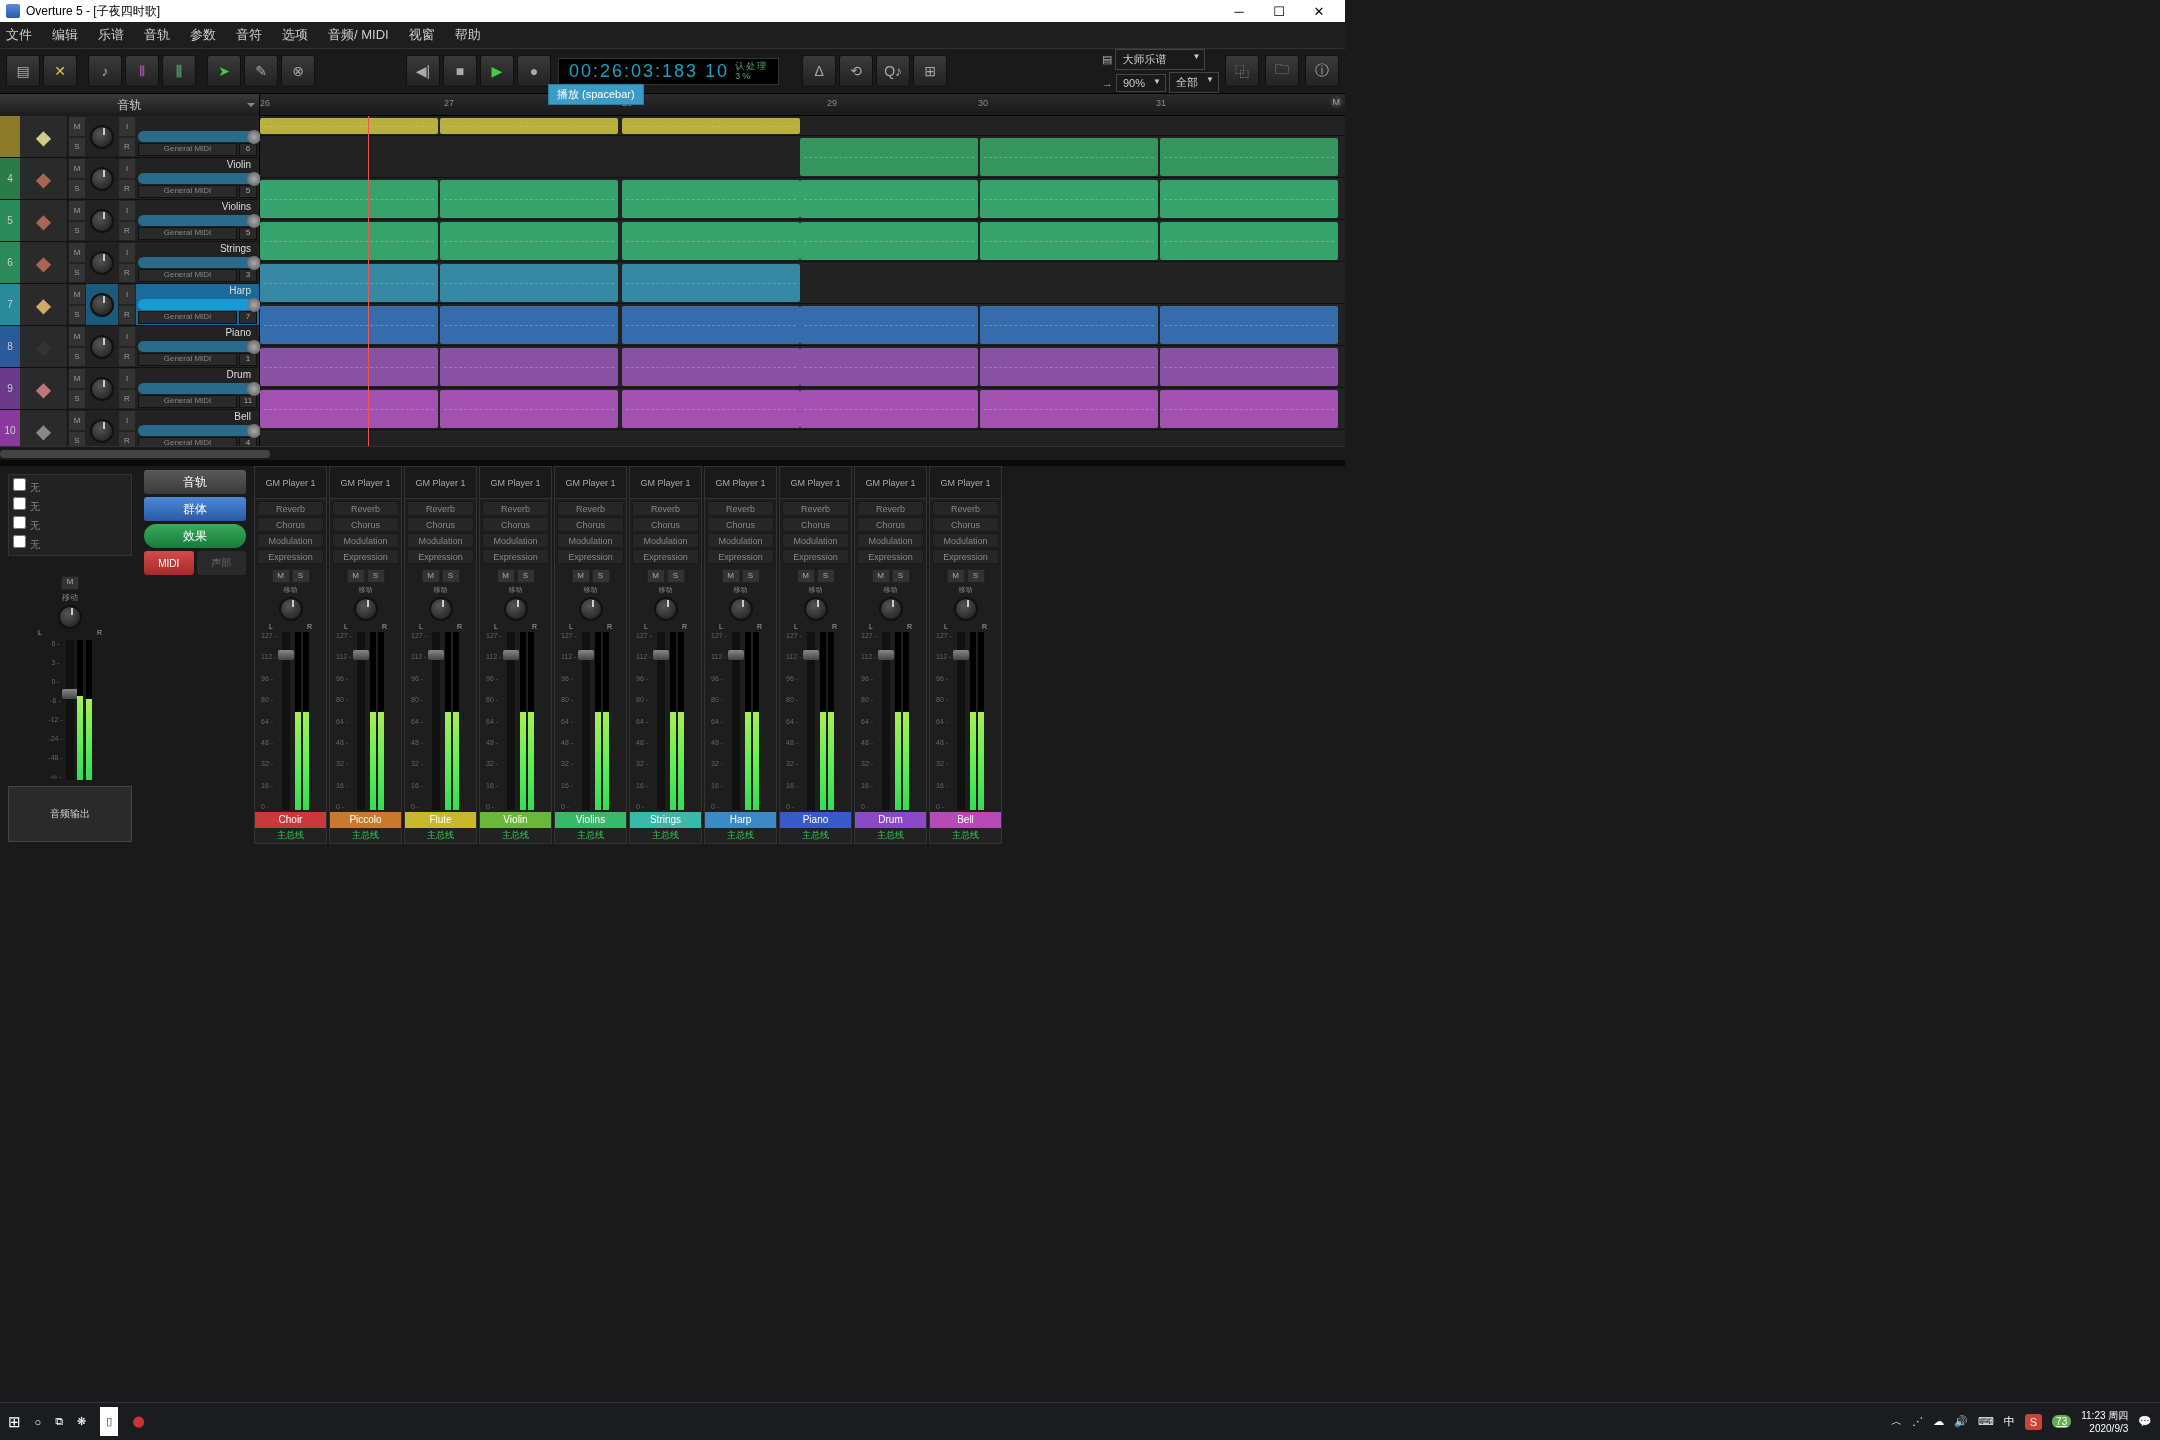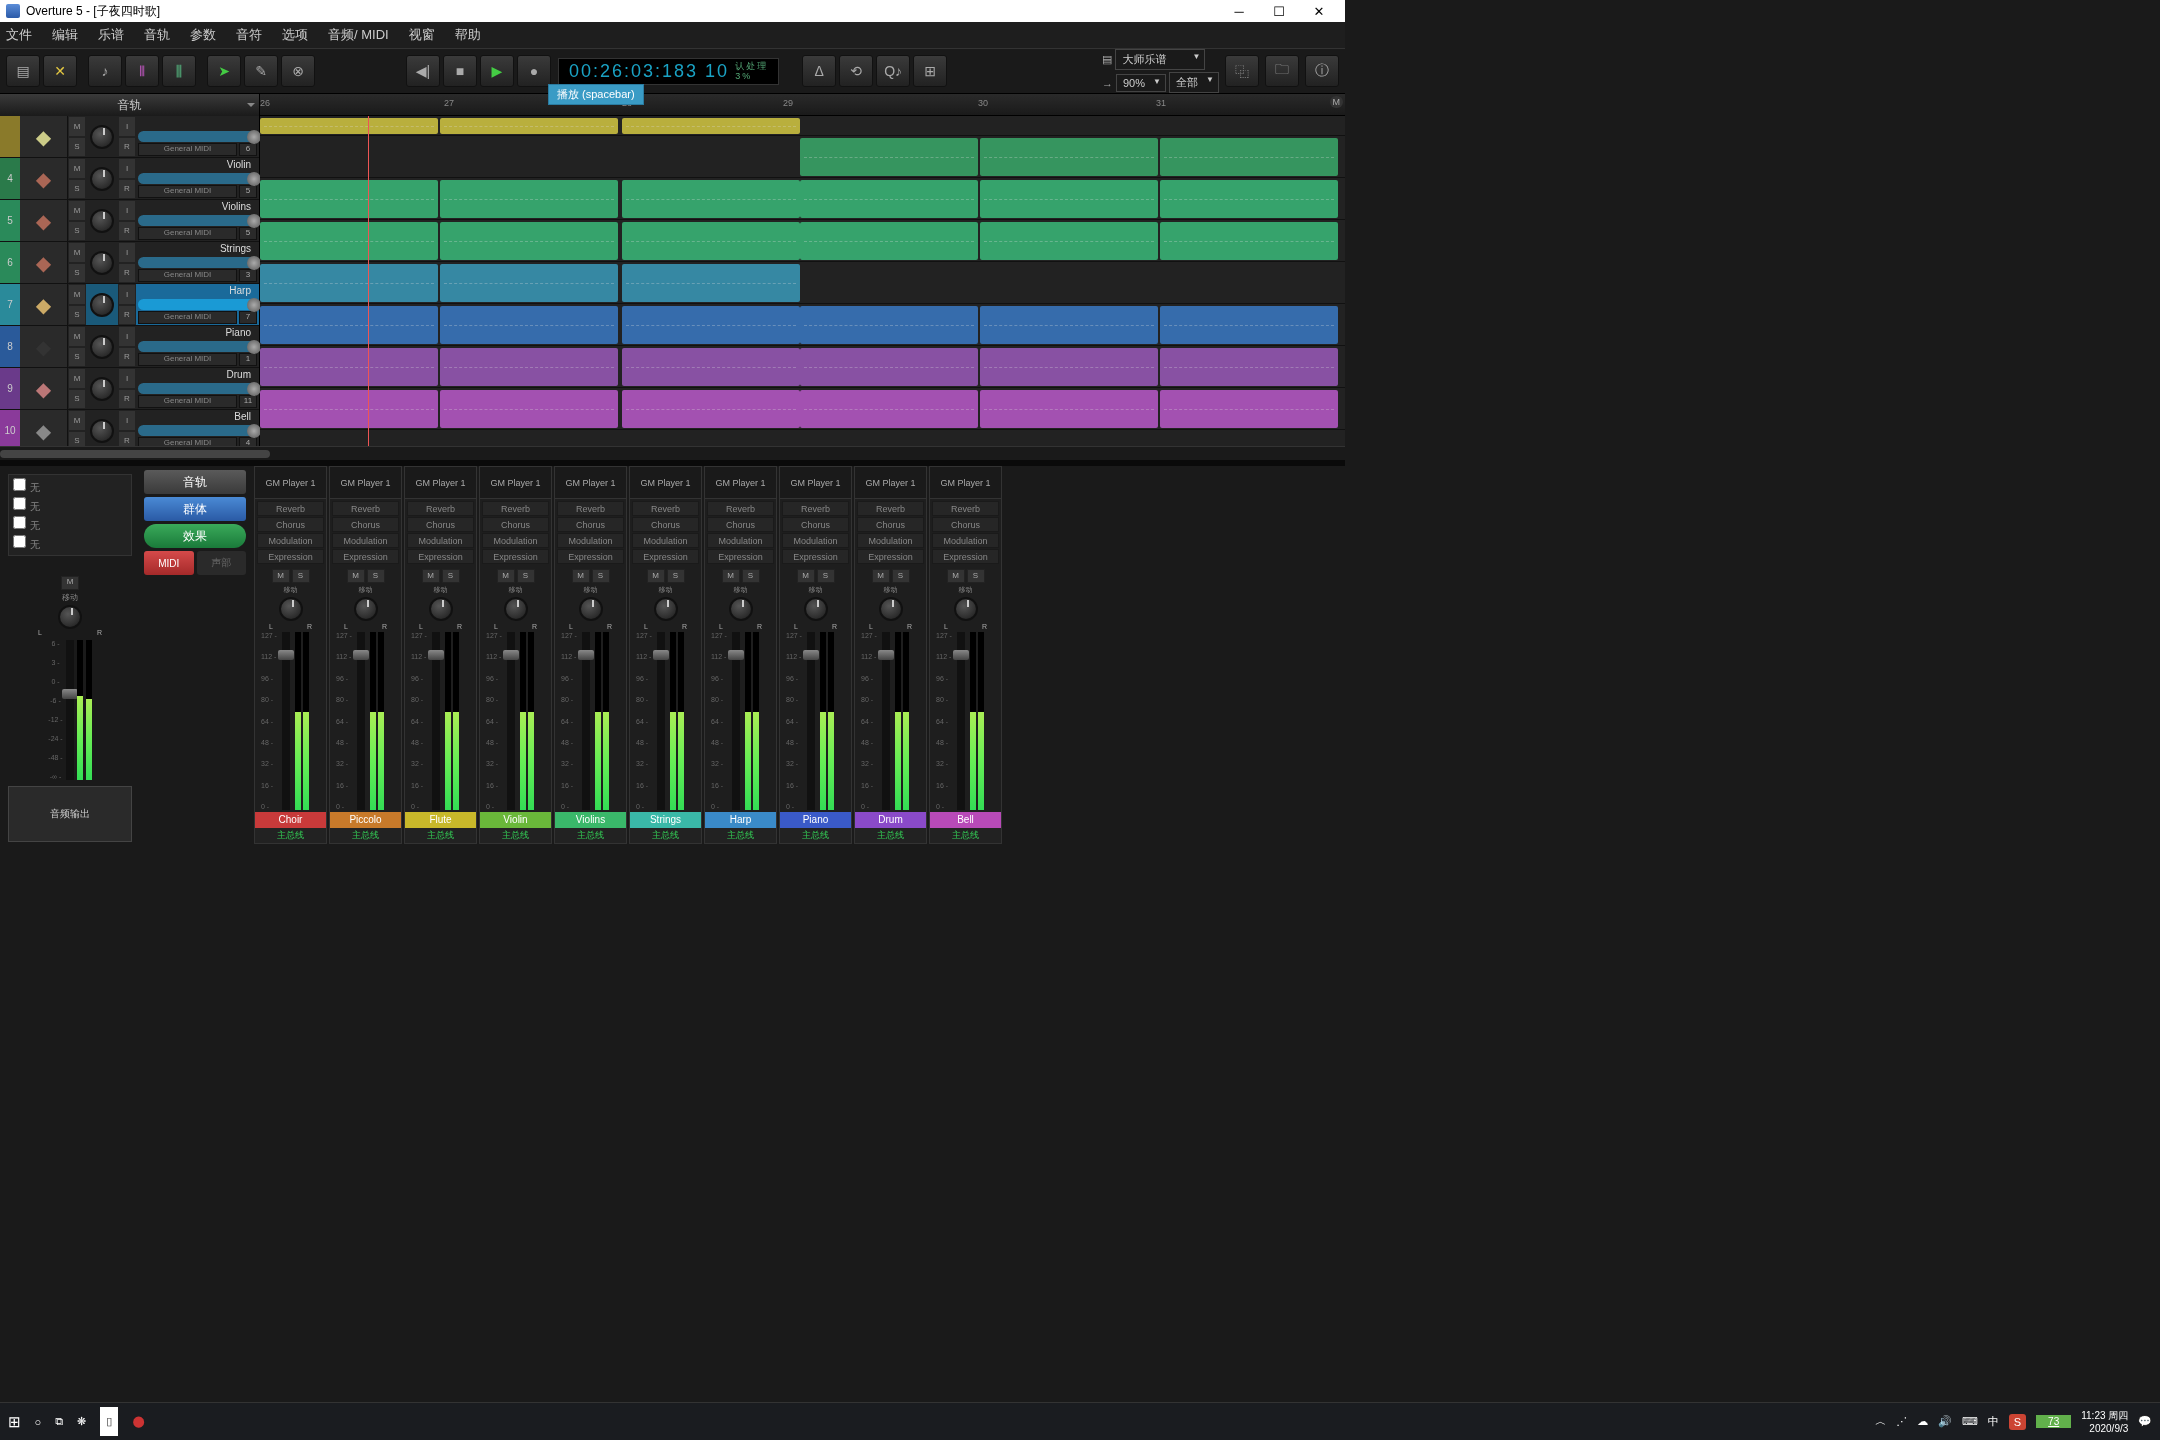--- a/index.html
+++ b/index.html
@@ -102,21 +102,21 @@
 .strip .meter { width:6px; background:#000; position:relative; }
 .strip .meter::after { content:""; position:absolute; bottom:0; left:0; right:0; height:55%; background:linear-gradient(to top,#3d5,#6e5,#ae5); }
 .strip .label { height:16px; text-align:center; line-height:16px; color:#fff; font-size:10px; }
 .strip .bus { height:15px; background:#222; text-align:center; line-height:15px; color:#3c5; font-size:9px; }
 
 
 .taskbar { position:fixed; bottom:0; left:0; right:0; height:38px; background:#1a1c20; display:flex; align-items:center; padding:0 8px; gap:14px; color:#fff; border-top:1px solid #333; }
 .taskbar .start { font-size:15px; }
 .taskbar .tray { margin-left:auto; display:flex; align-items:center; gap:10px; font-size:11px; }
 .taskbar .clock { text-align:right; line-height:13px; font-size:10px; }
-.taskbar .badge { background:#61b04b; color:#fff; padding:1px 12px; border-radius:0; font-size:10px;text-decoration:underline; }
+.taskbar .badge { background:#61b04b; color:#fff; padding:1px 4px; border-radius:6px; font-size:10px;text-decoration:underline; }
 .taskbar .badge-red { background:#c43; padding:2px 5px; border-radius:3px; }
 </style>
 </head>
 <body>
 
 <div class="titlebar">
   <span class="logo"></span>
   <span>Overture 5 - [子夜四时歌]</span>
   <div class="win-btns">
     <span>─</span>
@@ -437,21 +437,21 @@
             </div>
     </div>
         </div>
       </div>
   </div>
   <div class="timeline-area">
     <div class="ruler" id="ruler">
         <span class="mark" style="left: 0px;">26</span>
         <span class="mark" style="left: 184px;">27</span>
         <span class="mark" style="left: 362px;">28</span>
-        <span class="mark" style="left: 523px;">29</span>
+        <span class="mark" style="left: 567px;">29</span>
         <span class="mark" style="left: 718px;">30</span>
         <span class="mark" style="left: 896px;">31</span>
       </div>
     <div class="playhead"></div>
     <div class="clips-area" id="clips-area">
         <div class="clip-row" style="height: 20px;">
           <div class="clip yel" style="left: 0px; width: 178px; height: 16px; top: 2px;"></div>
           <div class="clip yel" style="left: 180px; width: 178px; height: 16px; top: 2px;"></div>
           <div class="clip yel" style="left: 362px; width: 178px; height: 16px; top: 2px;"></div>
         </div>

